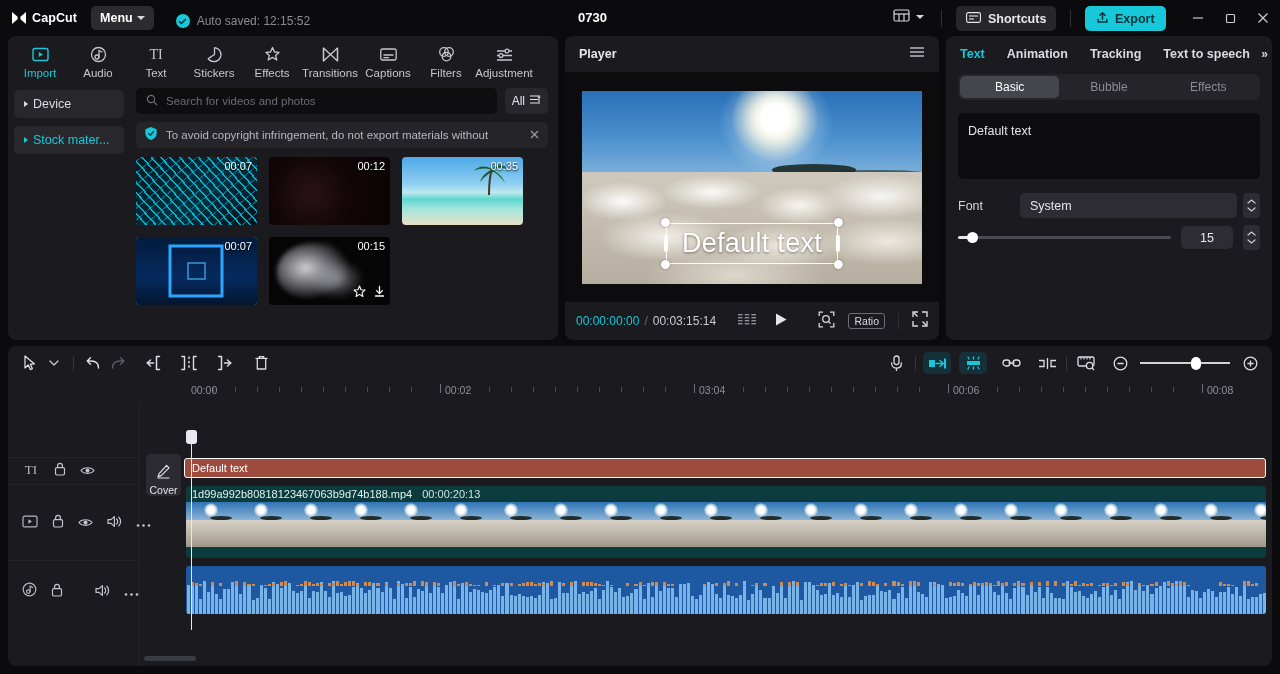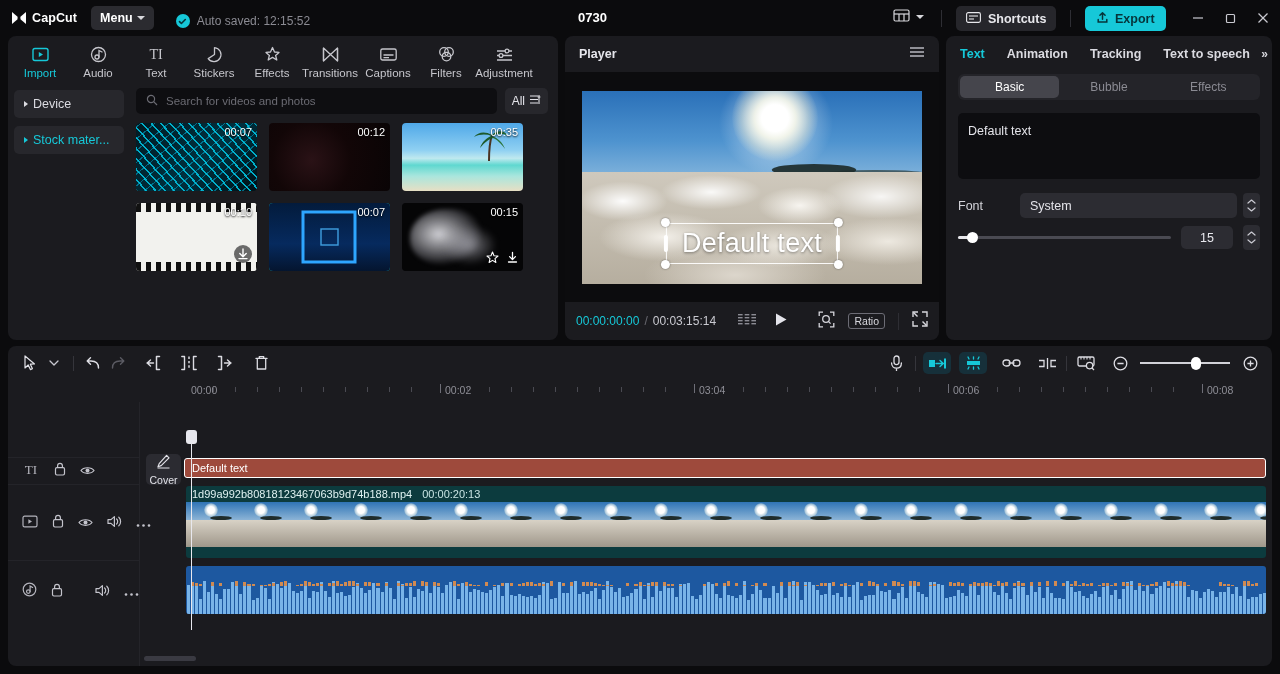--- a/index.html
+++ b/index.html
@@ -199,22 +199,22 @@
   .zs-track { width: 100%; height: 2px; background: #d2d2d8; }
   .zs-knob { position: absolute; left: 57%; width: 10px; height: 13px; border-radius: 5px; background: #fff; }
   .ruler { position: absolute; left: 0; top: 34px; right: 0; height: 22px; background: #1b1b1f; }
   .ruler-lbl { position: absolute; top: 4px; color: #8e8e96; font-size: 10.5px; white-space: nowrap; }
   .tick { position: absolute; top: 7px; width: 1px; height: 5px; background: #4a4a52; }
   .tick.major { top: 4px; height: 9px; background: #6e6e77; }
   .tl-body { position: absolute; left: 0; top: 56px; right: 0; bottom: 0; }
   .head-col { position: absolute; left: 0; top: 0; width: 131px; bottom: 0; }
   .trk-head { position: absolute; left: 0; width: 131px; display: flex; align-items: center; gap: 14px; padding-left: 14px; }
   .hr-line { position: absolute; left: 0; width: 131px; height: 1px; background: #242429; }
-  .cover-btn { position: absolute; left: 138px; top: 52px; width: 35px; height: 31px; background: #2b2b31; border-radius: 5px;
-      display: flex; flex-direction: column; align-items: center; justify-content: center; gap: 1px; }
+  .cover-btn { position: absolute; left: 138px; top: 52px; width: 35px; height: 42px; background: #2b2b31; border-radius: 5px;
+      display: flex; flex-direction: column; align-items: center; justify-content: flex-end; gap: 1px; }
   .cover-lbl { color: #e2e2e8; font-size: 10.5px; }
   .tracks { position: absolute; left: 176px; right: 0; top: 0; bottom: 0; }
   .clip-text {
     position: absolute; left: 0; top: 56px; right: 6px; height: 20px;
     background: #9e4a3c; border: 1.5px solid #ffffff; border-radius: 3px;
     display: flex; align-items: center; padding-left: 7px; overflow: hidden;
   }
   .clip-text-lbl { color: #fff; font-size: 11px; white-space: nowrap; }
   .clip-video { position: absolute; left: 2px; top: 84px; right: 6px; height: 72px; background: #0c3b3e; border-radius: 3px; overflow: hidden; }
   .cv-head { height: 16px; display: flex; align-items: center; gap: 10px; padding-left: 6px; }
@@ -441,20 +441,35 @@
             <span>All</span>
             <span>
               <svg width="12" height="11" viewBox="0 0 12 11">
                   <path d="M1 2 L9 2 M1 5.5 L9 5.5 M1 9 L9 9" stroke="#e4e4ea" stroke-width="1.2"></path>
                   <path d="M10 1 L10 10 M8.6 3 L11.4 3" stroke="#e4e4ea" stroke-width="1.1"></path>
                 </svg>
             </span>
           </div>
         </div>
 
+        <div class="notice">
+          <span>
+            <svg width="14" height="15" viewBox="0 0 14 15">
+                <path d="M7 1 L12.6 3.2 L12.6 7.6 C12.6 10.8 10.2 13 7 14 C3.8 13 1.4 10.8 1.4 7.6 L1.4 3.2 Z" fill="#16c8d8"></path>
+                <path d="M4.6 7.4 L6.3 9.2 L9.5 5.6" stroke="#0d3a40" stroke-width="1.4" fill="none" stroke-linecap="round" stroke-linejoin="round"></path>
+              </svg>
+          </span>
+          <span class="notice-txt">To avoid copyright infringement, do not export materials without</span>
+          <span>
+            <svg width="11" height="11" viewBox="0 0 11 11">
+                <line x1="2" y1="2" x2="9" y2="9" stroke="#9a9aa2" stroke-width="1.2"></line>
+                <line x1="9" y1="2" x2="2" y2="9" stroke="#9a9aa2" stroke-width="1.2"></line>
+              </svg>
+          </span>
+        </div>
 
         <div class="grid">
           <div class="thumb">
             <div class="art-circuit"></div>
             <span class="thumb-dur">00:07</span>
           </div>
           <div class="thumb">
             <div class="art-dark"></div>
             <span class="thumb-dur">00:12</span>
           </div>
@@ -464,35 +479,20 @@
                 <svg width="44" height="36" viewBox="0 0 44 36">
                     <path d="M24 34 C24 24 25 14 27 8" stroke="#4a3322" stroke-width="2" fill="none"></path>
                     <path d="M27 8 C20 4 13 5 9 10 C15 7 21 7 27 9 Z" fill="#1d5a2a"></path>
                     <path d="M27 8 C33 2 40 4 43 9 C38 6 32 6 27 9 Z" fill="#256b31"></path>
                     <path d="M27 9 C22 10 17 15 15 21 C20 15 24 12 28 11 Z" fill="#1d5a2a"></path>
                     <path d="M27 9 C33 11 38 16 40 22 C36 16 31 12 28 11 Z" fill="#2a7338"></path>
                   </svg>
               </span>
             </div>
             <span class="thumb-dur">00:35</span>
-          </div>
-          <div class="thumb">
-            <div class="art-film">
-              <div class="perf" style="top:0;"></div>
-              <div class="perf" style="bottom:0;"></div>
-            </div>
-            <span class="thumb-dur">00:10</span>
-            <span class="thumb-acts">
-              <span>
-                <svg width="20" height="20" viewBox="0 0 20 20">
-                    <circle cx="10" cy="10" r="9" fill="rgba(60,60,60,.75)"></circle>
-                    <path d="M10 5 L10 12.5 M6.8 9.6 L10 12.8 L13.2 9.6 M6 14.6 L14 14.6" stroke="#fff" stroke-width="1.4" fill="none" stroke-linecap="round" stroke-linejoin="round"></path>
-                  </svg>
-              </span>
-            </span>
           </div>
           <div class="thumb sel">
             <div class="art-neon">
               <svg width="121" height="68" viewBox="0 0 121 68" style="position:absolute;inset:0;">
                 <rect x="34" y="9" width="52" height="50" stroke="#2ea6ff" fill="none" stroke-width="3"></rect>
                 <rect x="52" y="26" width="17" height="16" stroke="#3f9fe0" fill="none" stroke-width="1.4"></rect>
               </svg>
             </div>
             <span class="thumb-dur">00:07</span>
           </div>

